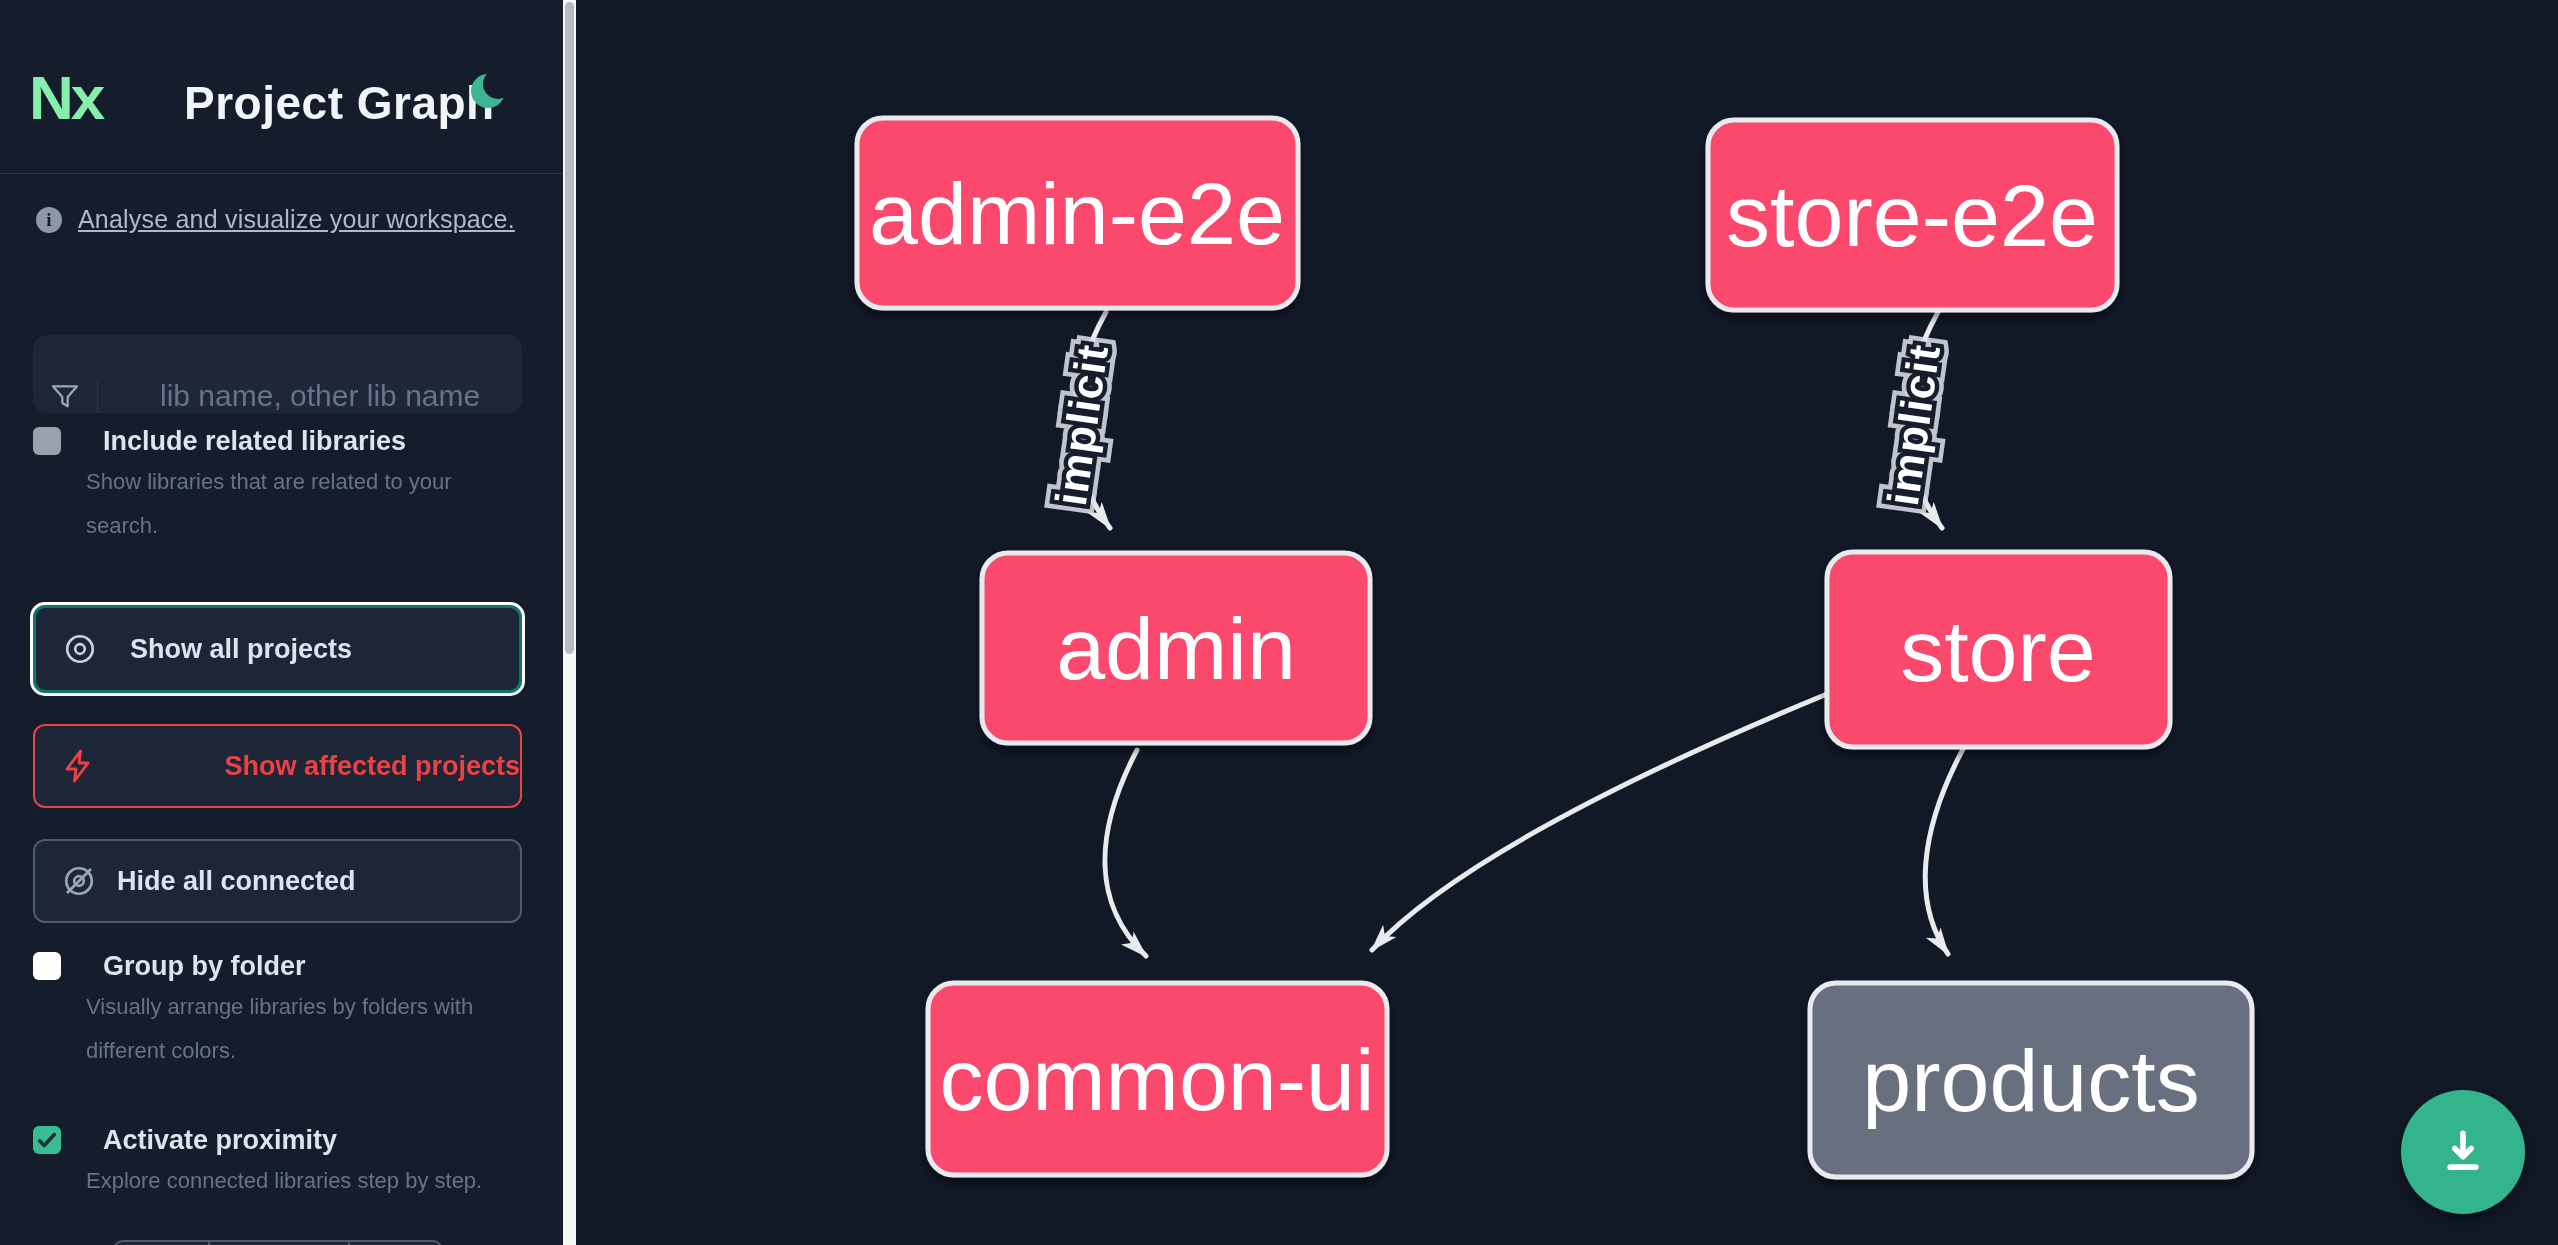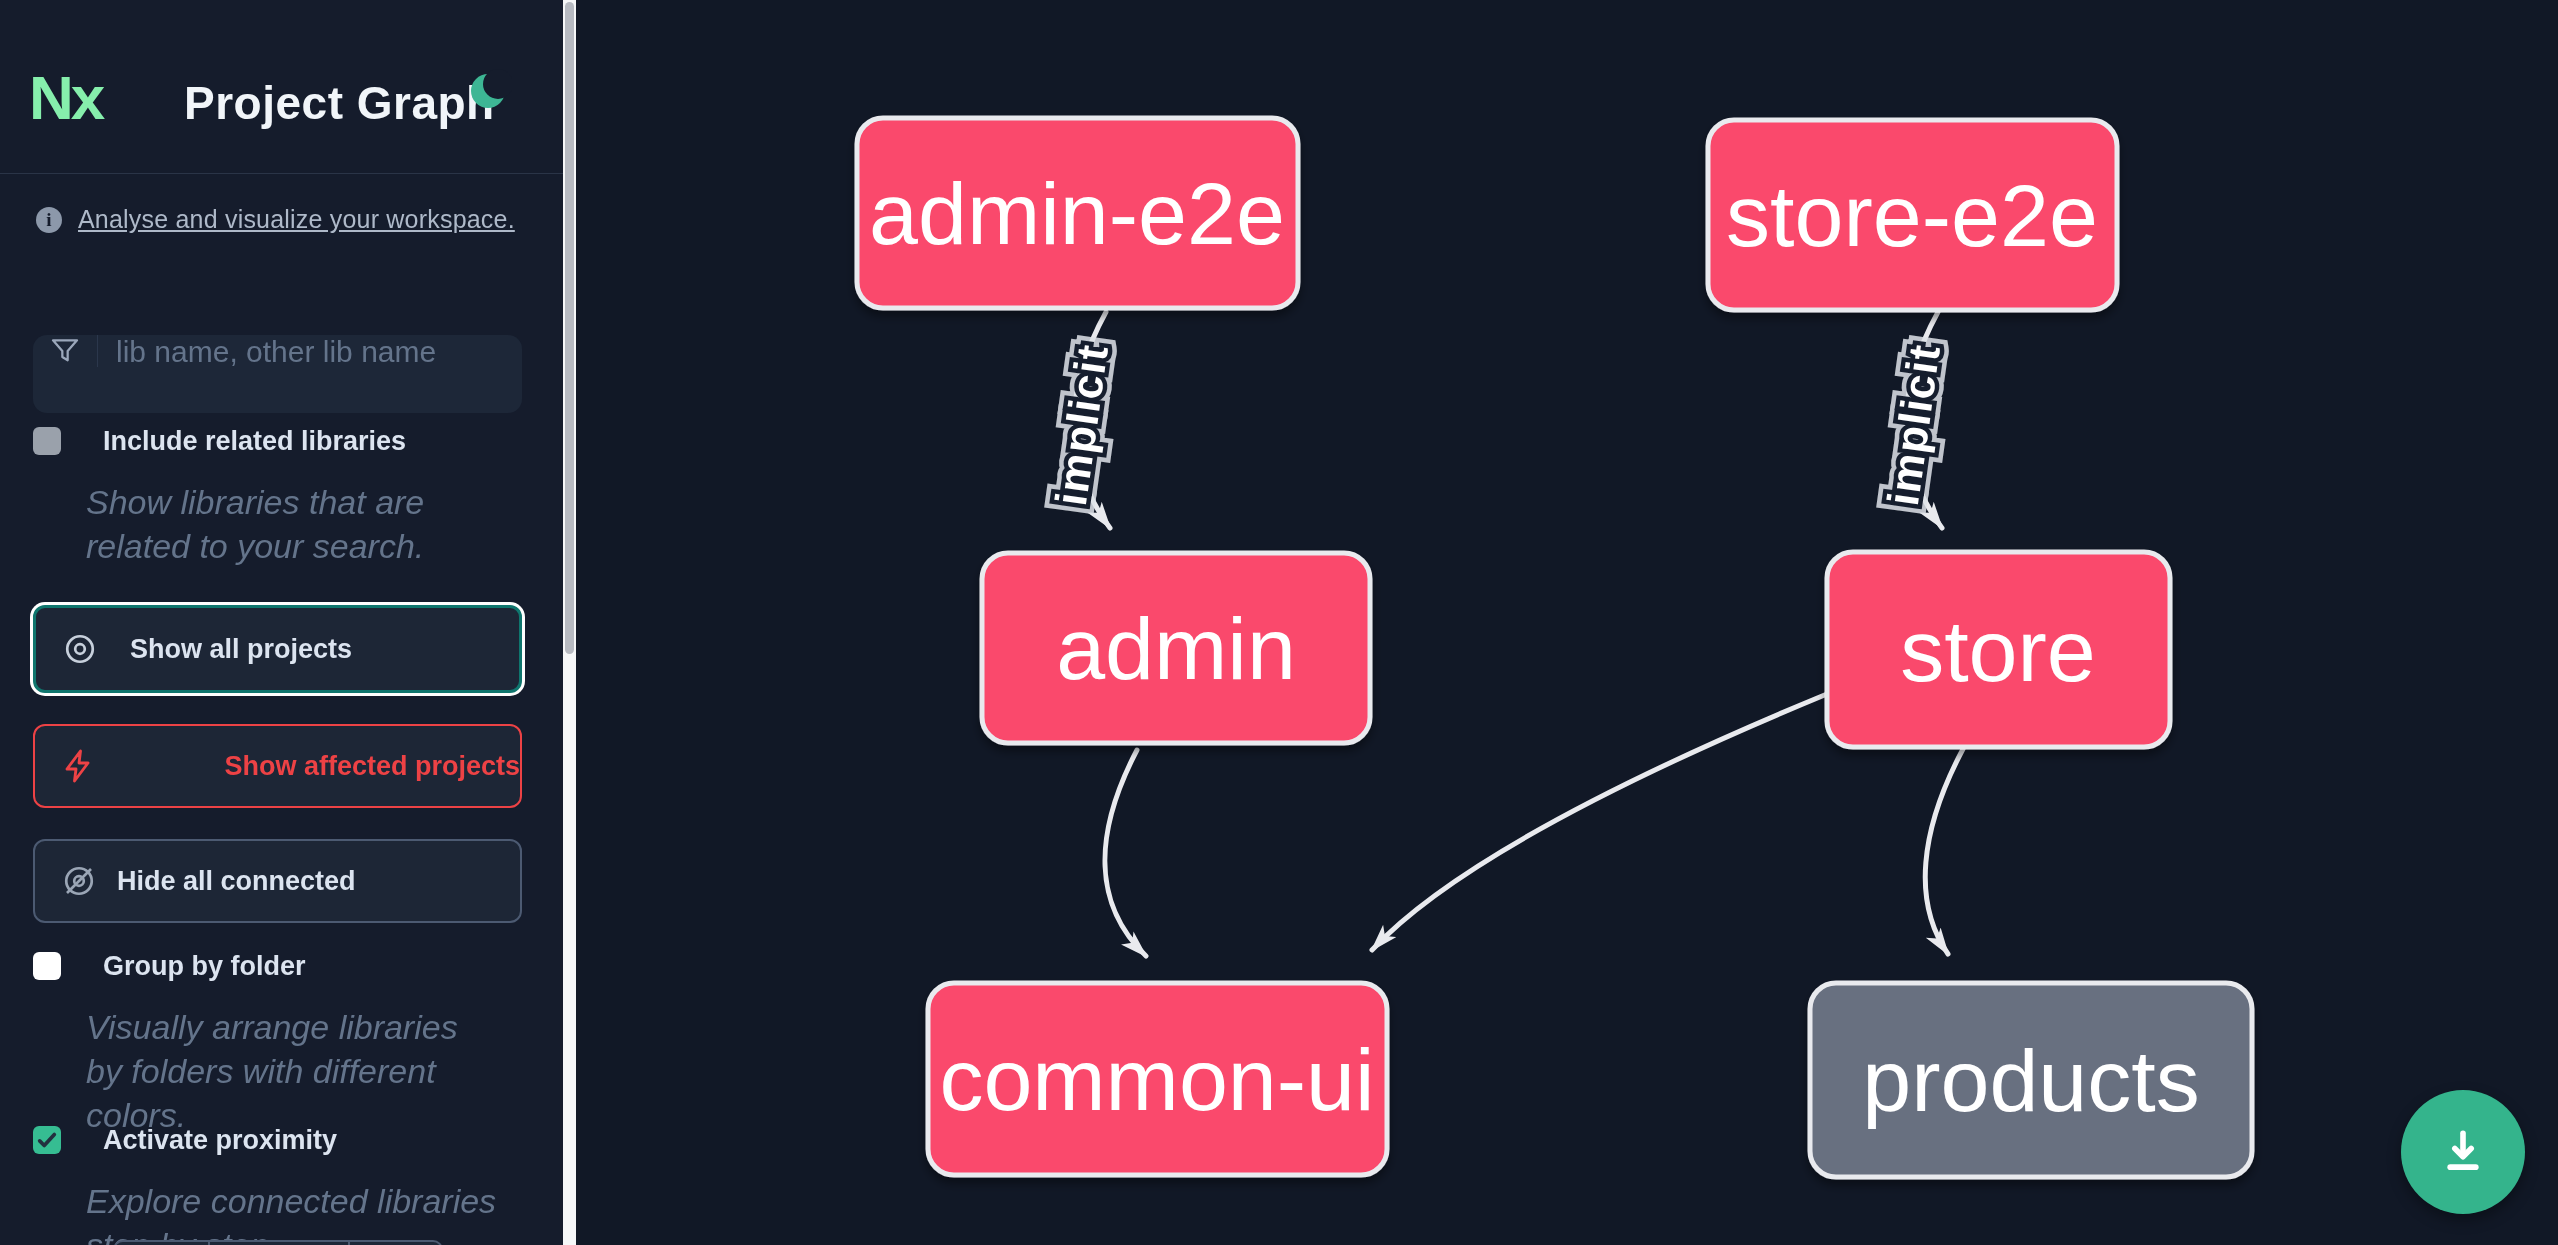--- a/index.html
+++ b/index.html
@@ -30,40 +30,40 @@
   .moon { position:absolute; left:468px; top:68px; width:44px; height:44px; cursor:pointer; }
 
   .info-row { position:absolute; left:36px; top:205px; display:flex; align-items:center; }
   .info-icon { width:26px; height:26px; border-radius:50%; background:#8c98aa;
     color:#151c2c; font-size:19px; font-weight:700; text-align:center; line-height:26px;
     font-family:"Liberation Serif","DejaVu Serif",serif; margin-right:16px; flex:none; }
   .info-text { color:#aeb9c9; font-size:25px; letter-spacing:0.2px;text-decoration:underline; }
 
   .search-box {
     position:absolute; left:33px; top:335px; width:489px; height:78px;
-    background:#1d2738; border-radius:14px; display:flex; align-items:flex-start; overflow:hidden;
+    background:#1d2738; border-radius:14px; display:flex; align-items:flex-end; overflow:hidden;gap:44px;
   }
   .funnel-seg { width:65px; display:flex; align-items:center; justify-content:center;
     border-right:1px solid #2b374c; flex:none; }
   .search-box input {
     flex:1; background:transparent; border:none; outline:none;
     color:#cbd5e1; font-size:30px; padding:0 18px;
     font-family:"Liberation Sans","DejaVu Sans",sans-serif;
   }
   .search-box input::placeholder { color:#64748b; opacity:1; }
 
   .opt-block { position:absolute; left:33px; }
   .opt-row { display:flex; align-items:flex-start; }
   .cbx { width:28px; height:28px; border-radius:6px; flex:none; margin-top:3px; cursor:pointer; }
   .cbx.gray  { background:#9aa1ab; }
   .cbx.white { background:#ffffff; }
   .cbx.green { background:#36bd92; display:flex; align-items:center; justify-content:center; }
   .opt-texts { margin-left:25px; }
   .opt-label { color:#dce4f0; font-size:27px; font-weight:700; line-height:34px;margin-left:17px; }
-  .opt-desc  { color:#64748b; font-size:34px; line-height:44px; margin-top:22px;font-style:italic; }
+  .opt-desc  { color:#64748b; font-size:22px; line-height:44px; margin-top:2px; }
 
   .sb-btn {
     position:absolute; left:33px; width:489px; height:84px;
     background:#1d2636; border:2px solid #4c5a72; border-radius:12px;
     display:flex; align-items:center; cursor:pointer;
   }
   .sb-btn .b-icon { margin:0 20px 0 26px; display:flex; flex:none; }
   .sb-btn .b-label { color:#dce4f0; font-size:27px; font-weight:700; }
   .sb-btn.focused { border:3px solid #0f766e; box-shadow:0 0 0 3px #ffffff; height:88px;gap:12px; }
   .sb-btn.affected { border:2px solid #ed4245;justify-content:space-between; }

